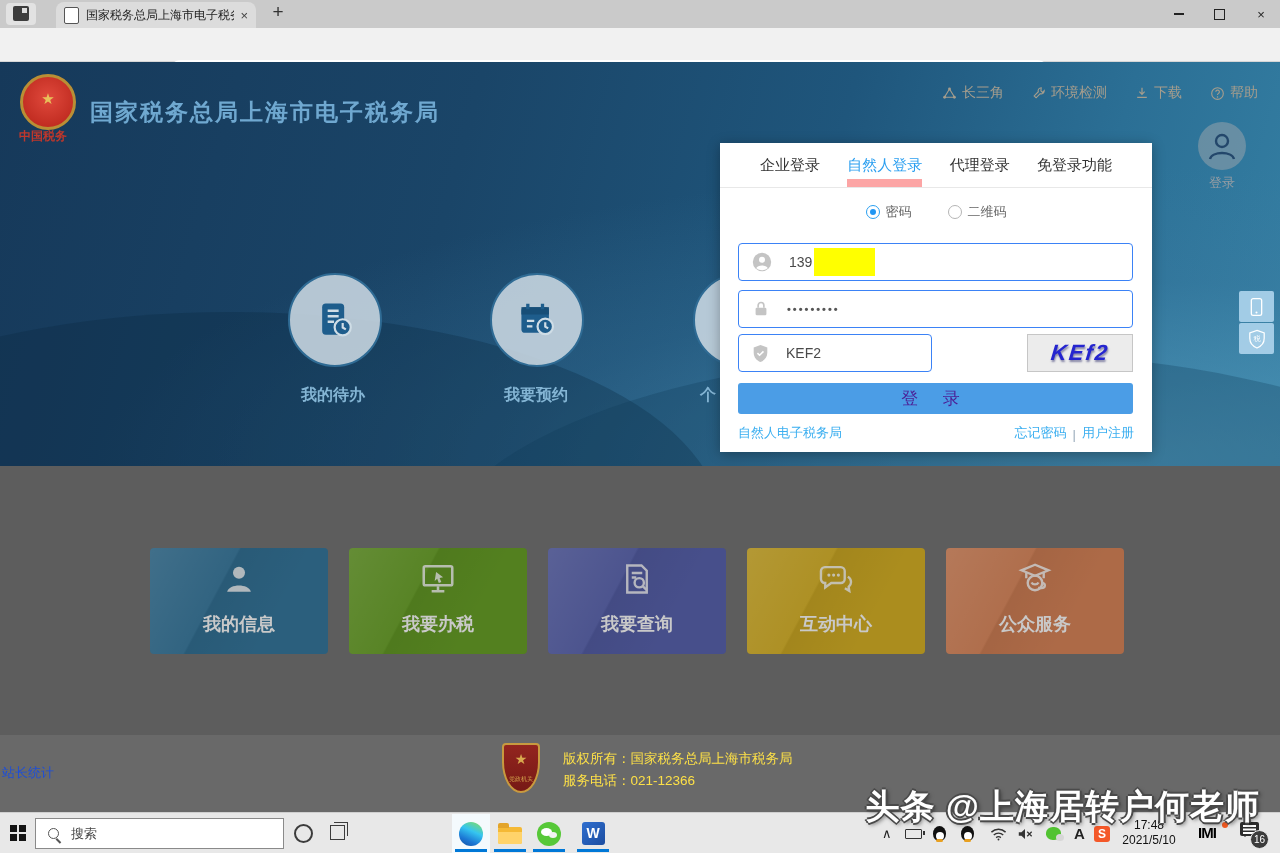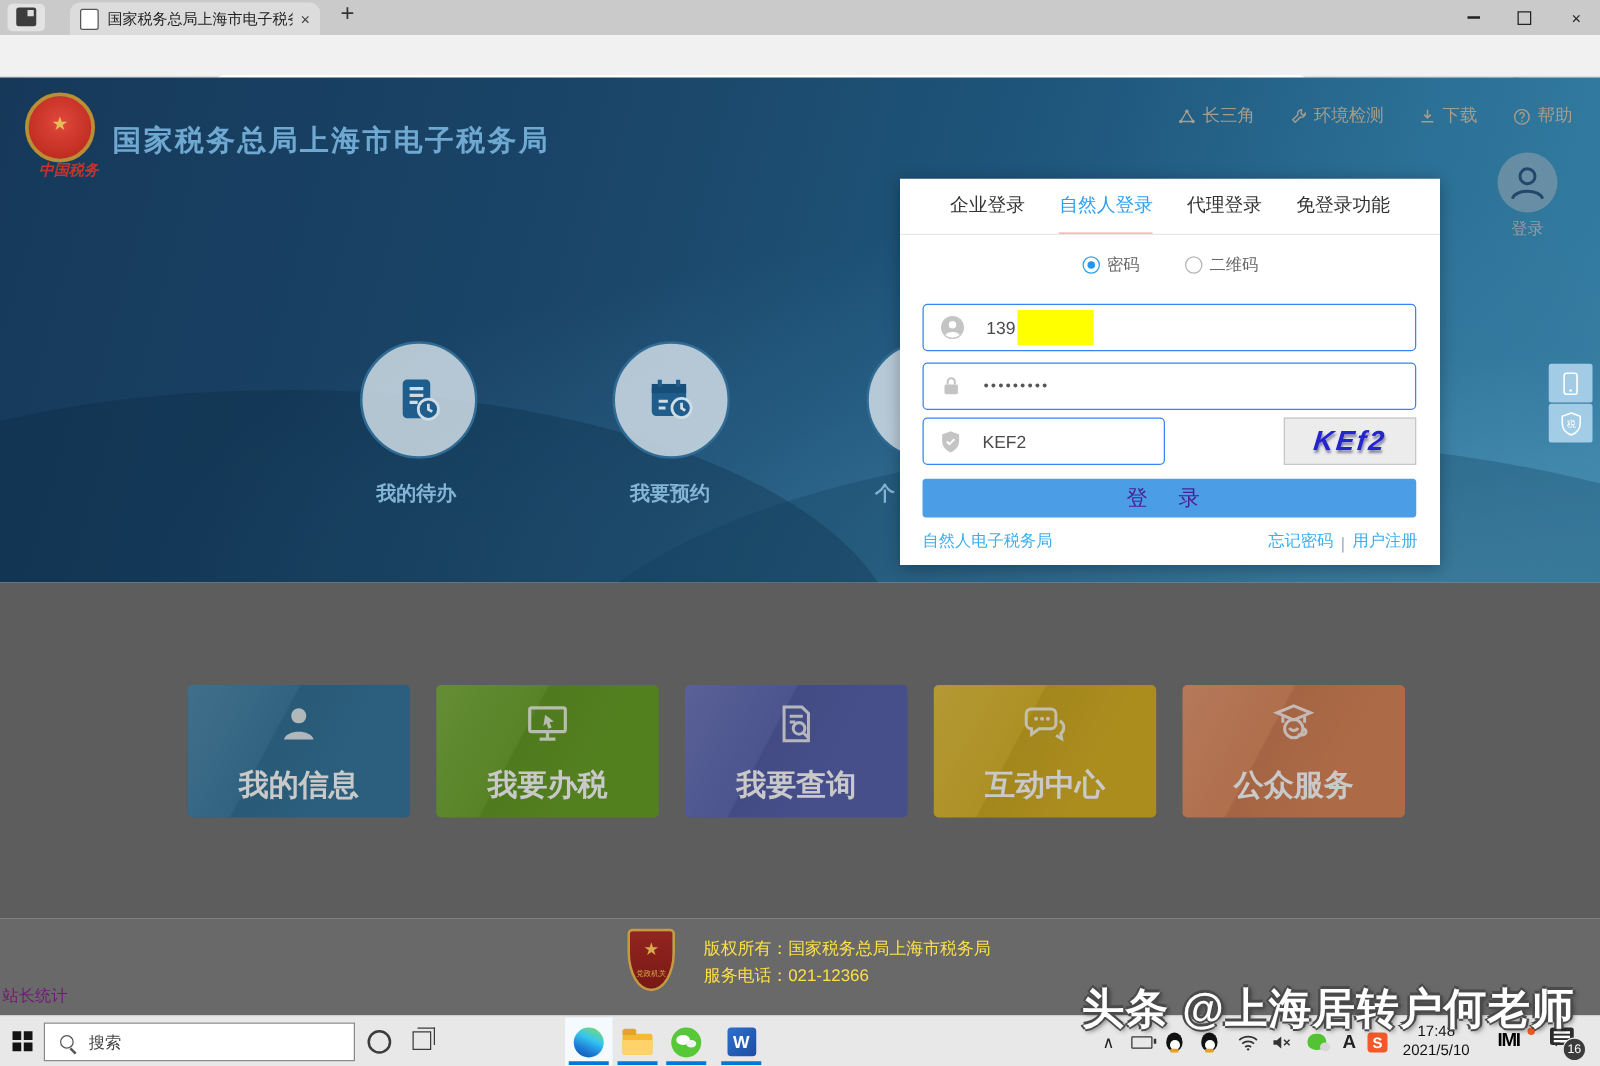--- a/index.html
+++ b/index.html
@@ -39,40 +39,40 @@
   .hero{position:absolute;left:0;top:62px;width:1280px;height:404px;overflow:hidden;
     background:
       radial-gradient(130% 120% at 88% 100%, rgba(98,168,200,0.55) 0%, rgba(62,124,162,0.28) 38%, rgba(0,0,0,0) 62%),
       linear-gradient(105deg,#16395a 0%,#1a4568 35%,#1f567c 62%,#2b6f95 82%,#3580a4 100%);}
   .mtn{position:absolute;border-radius:50%;}
   .mtn1{left:-260px;top:250px;width:980px;height:420px;background:rgba(10,40,62,0.30);}
   .mtn2{left:430px;top:290px;width:1100px;height:430px;background:rgba(16,58,86,0.28);}
   .emblem{position:absolute;left:20px;top:12px;width:50px;height:50px;border-radius:50%;
           border:3px solid #b98f35;background:radial-gradient(circle at 50% 42%,#e0493c 0%,#c22d22 72%);}
   .emblem::after{content:"★";position:absolute;left:0;right:0;top:13px;text-align:center;color:#e8c05a;font-size:15px;}
-  .logo-caption{position:absolute;left:20px;top:66px;width:70px;text-align:center;font-size:12px;font-weight:bold;
-                font-style:italic;color:#bf372b;}
+  .logo-caption{position:absolute;left:8px;top:66px;width:70px;text-align:center;font-size:12px;font-weight:bold;
+                color:#bf372b;}
   .hero-title{position:absolute;left:90px;top:35px;font-size:23px;font-weight:bold;color:#6fa8d0;letter-spacing:2px;}
   .hero-nav{position:absolute;right:22px;top:22px;display:flex;gap:28px;align-items:center;color:#a59d8d;font-size:14px;}
   .hero-nav .nav-item{display:flex;align-items:center;gap:5px;}
   .hero-avatar{position:absolute;left:1198px;top:60px;width:48px;height:48px;border-radius:50%;
                background:rgba(150,162,172,0.55);display:flex;align-items:center;justify-content:center;}
   .hero-avatar-label{position:absolute;left:1198px;top:112px;width:48px;text-align:center;font-size:13px;color:#969da3;}
 
   .qcircle{position:absolute;width:90px;height:90px;border-radius:50%;background:rgba(203,216,226,0.88);
            border:2px solid #2f6b94;display:flex;align-items:center;justify-content:center;}
   .qlabel{position:absolute;width:120px;text-align:center;font-size:16px;font-weight:bold;color:#84b5d4;}
 
   
   .panel{position:absolute;left:720px;top:81px;width:432px;height:309px;background:#fff;
          box-shadow:0 2px 12px rgba(0,0,0,0.3);z-index:5;}
   .ptabs{display:flex;justify-content:space-between;align-items:stretch;height:45px;
          padding:0 40px;border-bottom:1px solid #e8e8e8;box-sizing:border-box;}
   .ptab{font-size:15px;color:#333;line-height:43px;cursor:default;}
-  .ptab.active{color:#2b9ff0;border-bottom:1px solid #fca5a5;}
+  .ptab.active{color:#2b9ff0;border-bottom:8px solid #fca5a5;}
   .modes{position:absolute;left:0;top:60px;width:432px;display:flex;justify-content:center;gap:36px;align-items:center;}
   .mode{display:flex;align-items:center;gap:6px;font-size:13px;color:#666;}
   .radio{width:14px;height:14px;border:1px solid #b5b5b5;border-radius:50%;box-sizing:border-box;position:relative;background:#fff;}
   .radio.sel{border-color:#2b9ff0;}
   .radio.sel::after{content:"";position:absolute;left:3px;top:3px;width:6px;height:6px;border-radius:50%;background:#2196f3;}
   .field{position:absolute;border:1px solid #3b82f6;border-radius:4px;background:#fff;display:flex;align-items:center;box-sizing:border-box;}
   .f-user{left:18px;top:100px;width:395px;height:38px;}
   .f-pass{left:18px;top:147px;width:395px;height:38px;}
   .f-capt{left:18px;top:191px;width:194px;height:38px;}
   .f-icon{margin-left:13px;display:flex;align-items:center;}
@@ -93,32 +93,32 @@
   .side-tool{position:absolute;left:1239px;width:35px;height:31px;background:rgba(171,210,235,0.92);
              display:flex;align-items:center;justify-content:center;border-radius:2px;}
   .st1{top:229px;} .st2{top:261px;}
 
   
   .mid{position:absolute;left:0;top:466px;width:1280px;height:269px;background:#5d5d5d;}
   .card{position:absolute;top:82px;width:178px;height:106px;border-radius:4px;overflow:hidden;}
   .card::before{content:"";position:absolute;inset:0;
     background:linear-gradient(118deg,rgba(255,255,255,0.10) 0%,rgba(255,255,255,0.03) 38%,rgba(0,0,0,0.05) 39%,rgba(0,0,0,0) 70%);}
   .card-icon{position:absolute;left:0;right:0;top:12px;display:flex;justify-content:center;opacity:0.85;}
-  .card-label{position:absolute;left:0;right:0;top:64px;text-align:center;font-size:24px;font-weight:bold;color:#c9c9c9;}
+  .card-label{position:absolute;left:0;right:0;top:64px;text-align:center;font-size:18px;font-weight:bold;color:#c9c9c9;}
 
   
   .footer{position:absolute;left:0;top:735px;width:1280px;height:77px;background:#696969;}
   .f-badge{position:absolute;left:502px;top:8px;width:38px;height:50px;
            background:linear-gradient(#93251f,#761915);border:2px solid #c89a3f;box-sizing:border-box;
            border-radius:4px 4px 50% 50% / 4px 4px 62% 62%;}
   .f-badge-star{position:absolute;left:0;right:0;top:6px;text-align:center;color:#d9a94e;font-size:14px;}
   .f-badge-cap{position:absolute;left:0;right:0;top:30px;text-align:center;color:#d9a94e;font-size:6px;}
   .f-line{position:absolute;left:563px;font-size:13.5px;color:#fde047;}
   .f-line1{top:15px;} .f-line2{top:37px;}
-  .stats-link{position:absolute;left:2px;top:788px;font-size:13px;color:#701a75;z-index:6;}
+  .stats-link{position:absolute;left:2px;top:764px;font-size:13px;color:#1d4ed8;z-index:6;}
 
   
   .watermark{position:absolute;right:20px;top:784px;z-index:50;font-size:34px;font-weight:900;color:#ffffff;
     letter-spacing:1px;
     text-shadow:2px 0 0 #4a4a4a,-2px 0 0 #4a4a4a,0 2px 0 #4a4a4a,0 -2px 0 #4a4a4a,2px 2px 4px rgba(0,0,0,0.55);}
 
   
   .taskbar{position:absolute;left:0;top:812px;width:1280px;height:41px;background:#e8e8e8;
            border-top:1px solid #cfcfcf;box-sizing:border-box;z-index:40;}
   .start{position:absolute;left:10px;top:12px;width:16px;height:16px;

